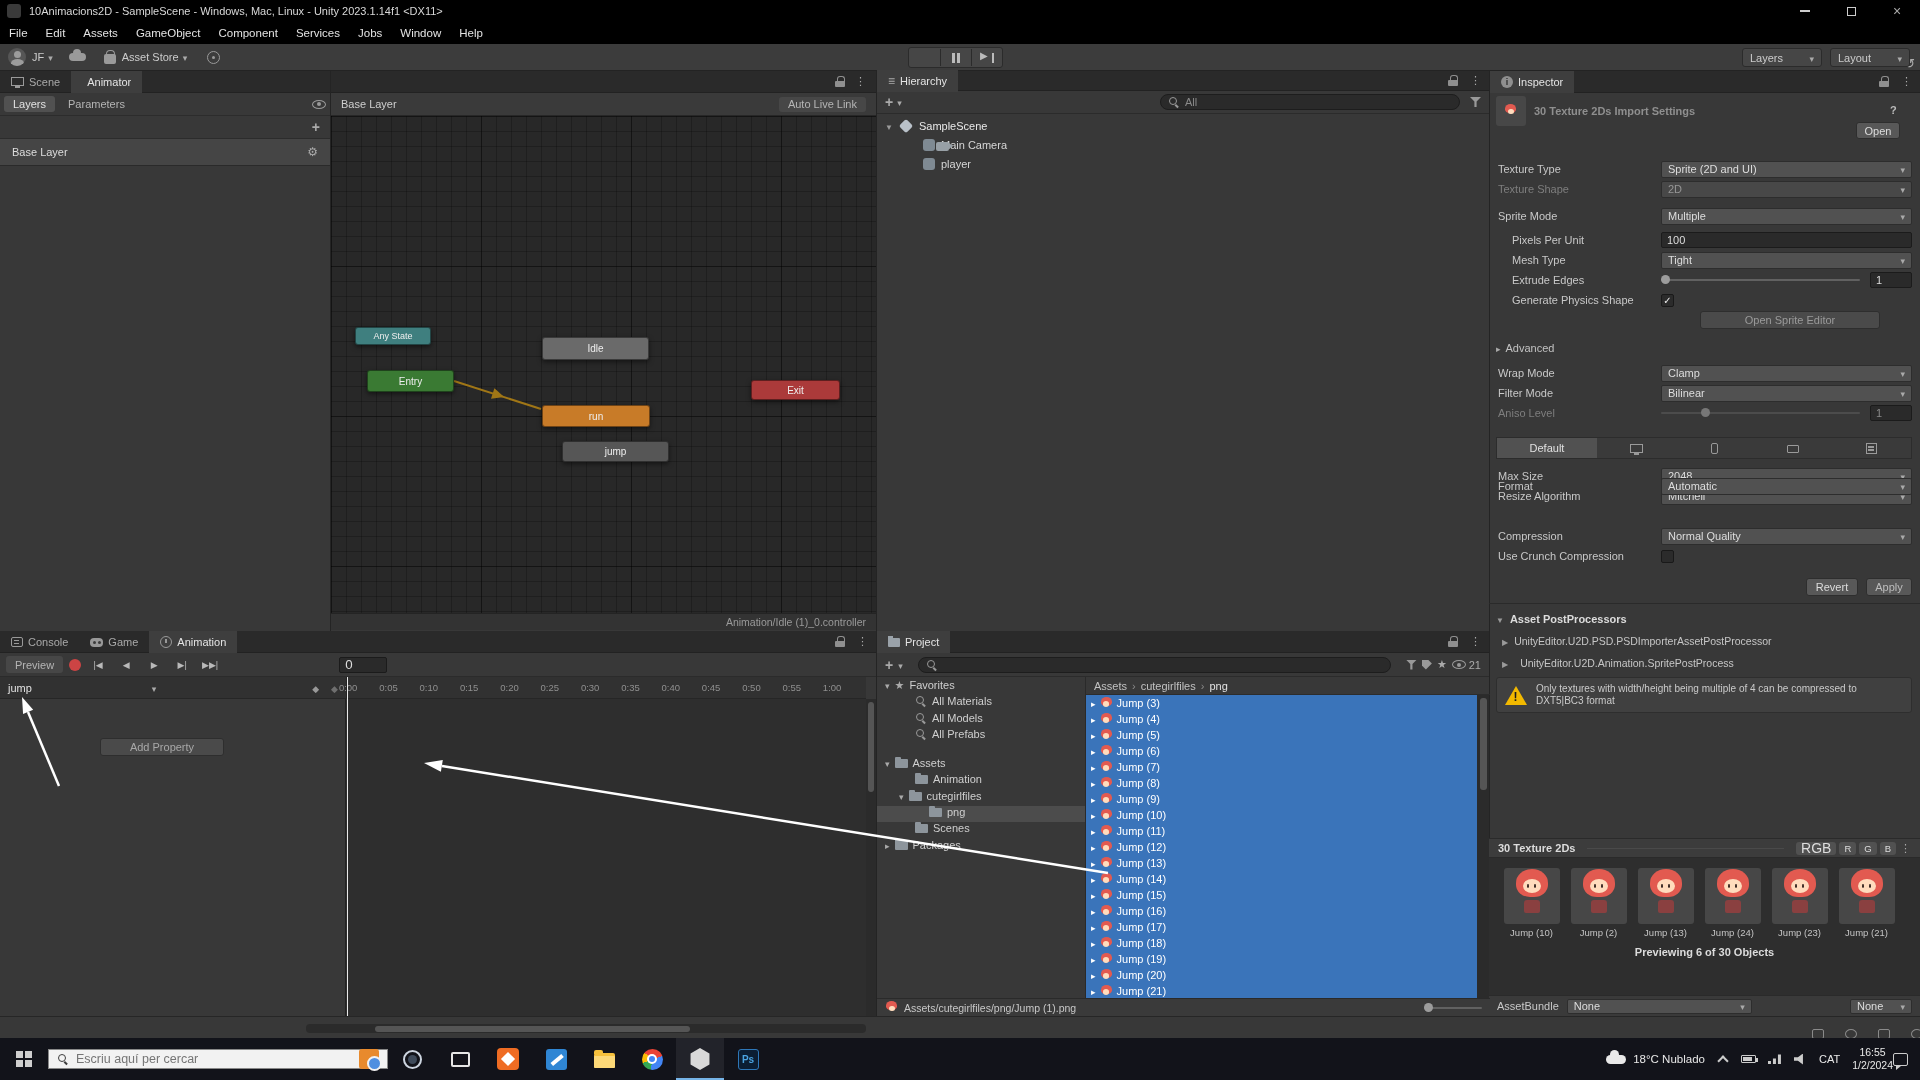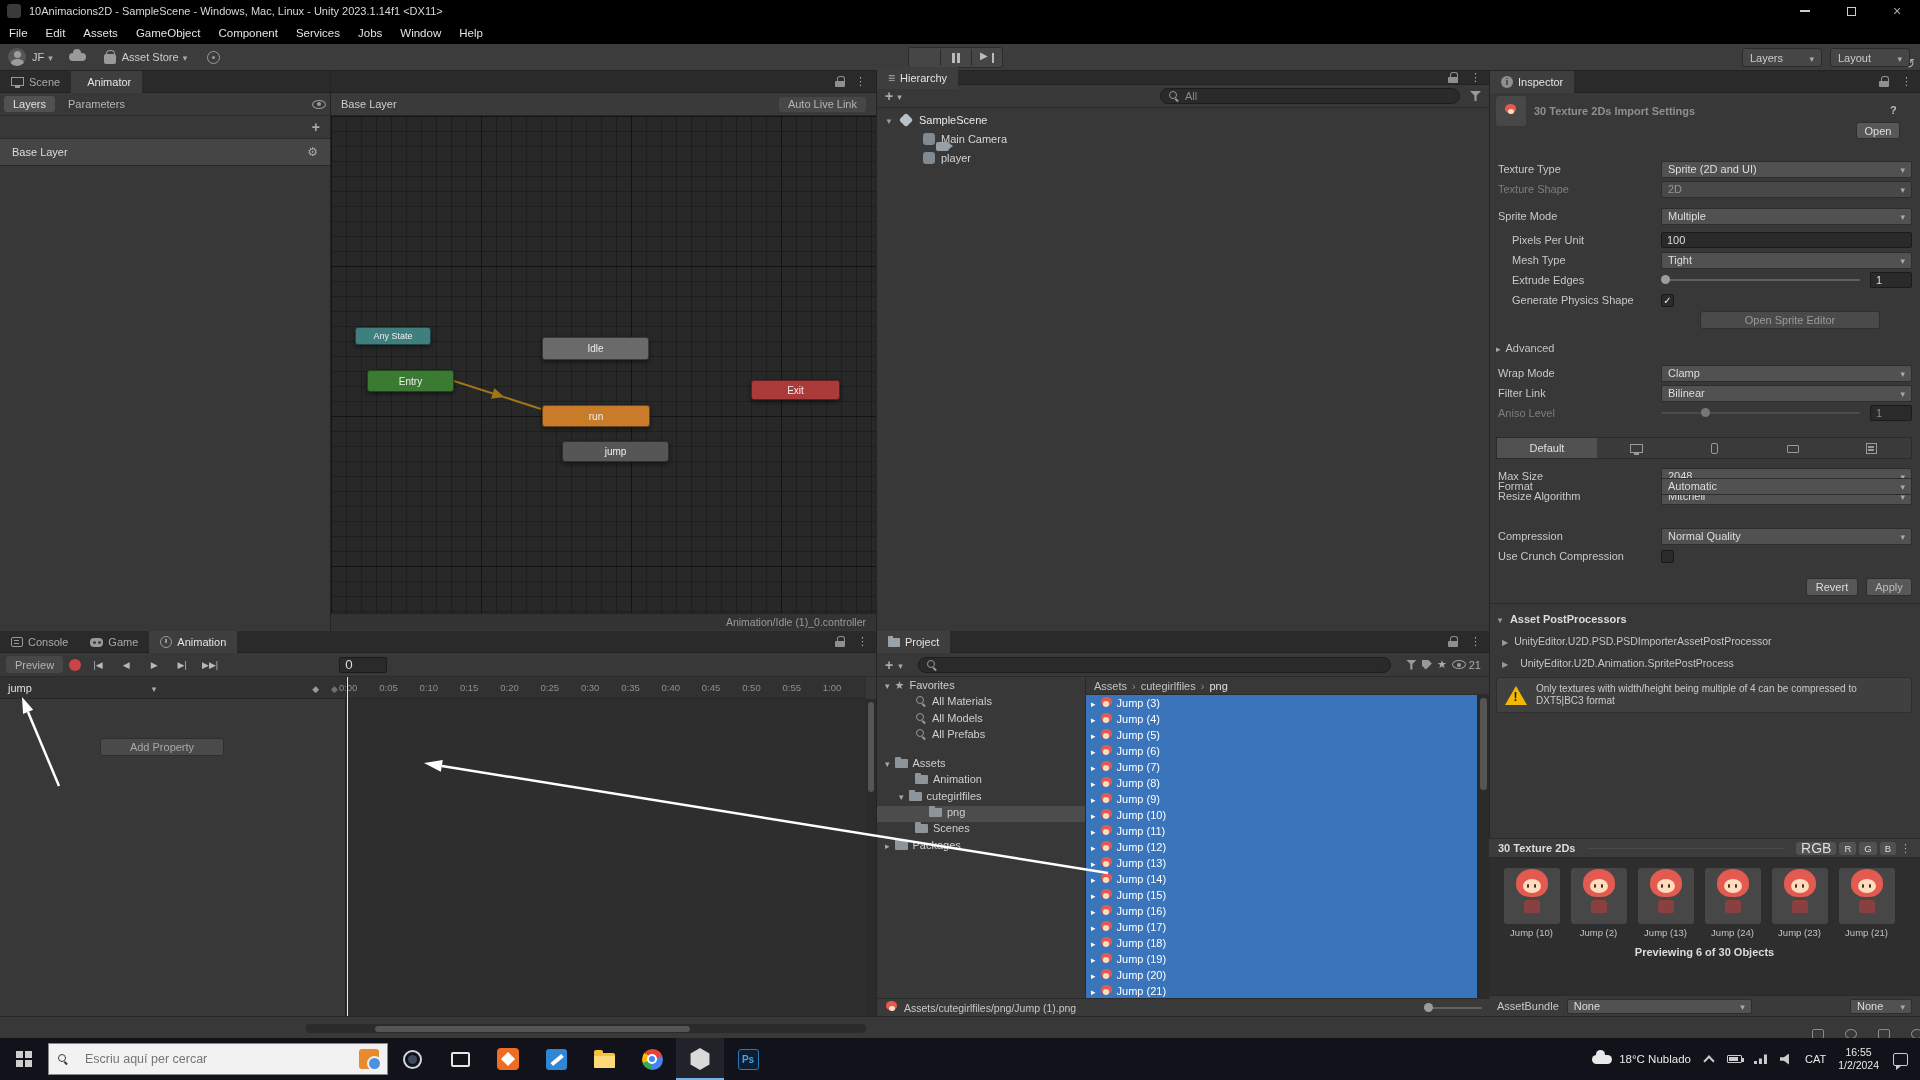--- a/index.html
+++ b/index.html
@@ -310,21 +310,21 @@
     </div>
   <div class="node" style="left:542px;top:405px;width:108px;height:22px;background:#c87b28">
       <span>run</span>
     </div>
   <div class="node" style="left:562px;top:441px;width:107px;height:21px;background:#565656">
       <span>jump</span>
     </div>
 
   
   <div class="abs panel" style="left:876px;top:71px;width:613px;height:560px;border-left:1px solid #242424">
-    <div class="strip" style="height:14px">
+    <div class="strip" style="height:20px">
       <div class="tab sel">
         <span class="ic g g-burger"></span>
         <span>Hierarchy</span>
       </div>
       <span style="flex:1"></span>
       <span class="ic ic-lock" style="margin-right:12px"></span>
       <span class="ic g g-kebab" style="margin-right:8px"></span>
     </div>
     <div class="ptool" style="height:23px;padding:0 8px;gap:4px">
       <span class="ic g g-plus"></span>
@@ -438,21 +438,21 @@
     <span>Advanced</span>
   </div>
   <div class="irow" style="top:364px">
     <span class="lbl">Wrap Mode</span>
     <div class="dd val">
         <span>Clamp</span>
         <span class="ic g g-caret"></span>
       </div>
   </div>
   <div class="irow" style="top:384px">
-    <span class="lbl">Filter Link</span>
+    <span class="lbl">Filter Mode</span>
     <div class="dd val">
         <span>Bilinear</span>
         <span class="ic g g-caret"></span>
       </div>
   </div>
   <div class="irow" style="top:404px">
     <span class="lbl" style="color:#7e7e7e">Aniso Level</span>
     <div class="slider val" style="margin-right:10px;background:#4c4c4c">
         <i style="left:40px;background:#777"></i>
       </div>
@@ -953,21 +953,21 @@
   
   <div class="abs taskbar">
     <div class="tcell">
       <span class="winlogo">
           <span></span>
           <span></span>
           <span></span>
           <span></span>
         </span>
     </div>
-    <div class="flex" style="width:340px;height:32px;background:#f2f2f2;border:1px solid #888;padding:0 8px;gap:16px">
+    <div class="flex" style="width:340px;height:20px;background:#f2f2f2;border:1px solid #888;padding:0 8px;gap:7px">
       <span class="ic ic-search" style="filter:brightness(.4)"></span>
       <input style="flex: 1 1 0%; border: none; outline: none; background: transparent; font-size: 12.5px; color: rgb(51, 51, 51); font-family: inherit;" placeholder="Escriu aquí per cercar">
       <span class="ic ic-shl"></span>
     </div>
     <div class="tcell">
         <span class="ic ic-cortana"></span>
       </div>
     <div class="tcell">
         <span class="ic ic-taskview"></span>
       </div>
@@ -992,21 +992,21 @@
     <span style="flex:1"></span>
     <div class="flex" style="gap:7px;margin-right:14px">
       <span class="ic ic-cloudw"></span>
       <span style="font-size:11.5px">18°C Nublado</span>
     </div>
     <span class="ic ic-chevup" style="margin-right:14px"></span>
     <span class="ic ic-batt" style="margin-right:12px"></span>
     <span class="ic ic-signal" style="margin-right:12px"></span>
     <span class="ic ic-speaker" style="margin-right:12px"></span>
     <span style="margin-right:12px;font-size:11px">CAT</span>
-    <div style="text-align:center;margin-right:14px;font-size:10.5px;line-height:13px">
+    <div style="text-align:center;font-size:10.5px;line-height:13px">
       <div>16:55</div>
       <div>1/2/2024</div>
     </div>
     <span class="ic ic-notif" style="margin-right:12px"></span>
   </div>
 
   
   <svg class="abs" style="left:0;top:0;width:1920px;height:1080px;pointer-events:none;z-index:60">
     <line x1="1108" y1="873" x2="442" y2="766" stroke="#fff" stroke-width="2.5"></line>
     <polygon points="424,763 442.8,760 440.9,771.8" fill="#fff"></polygon>

